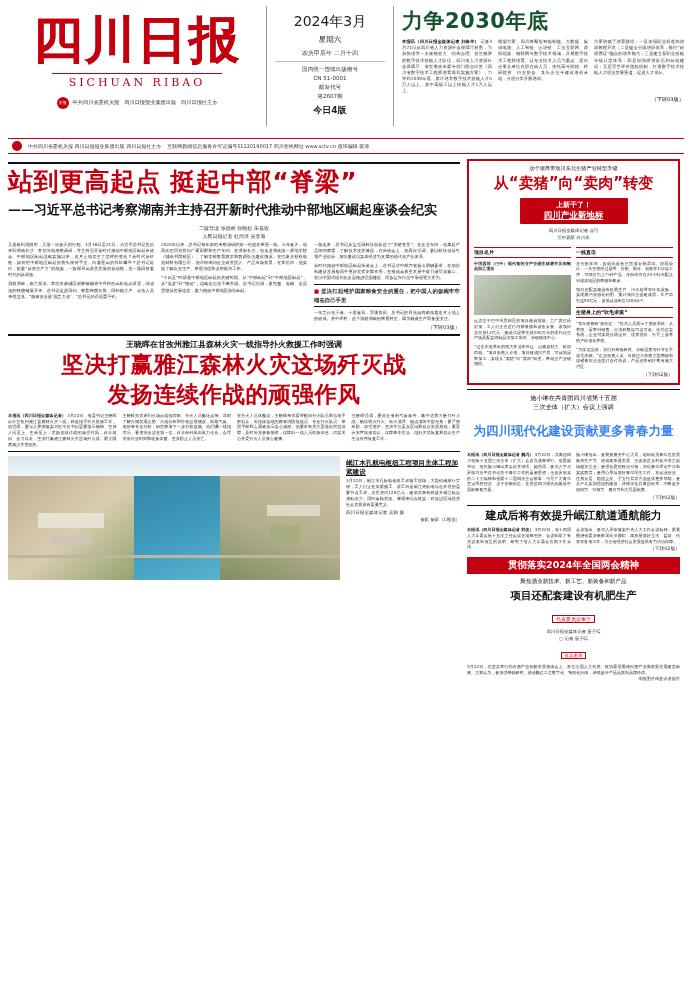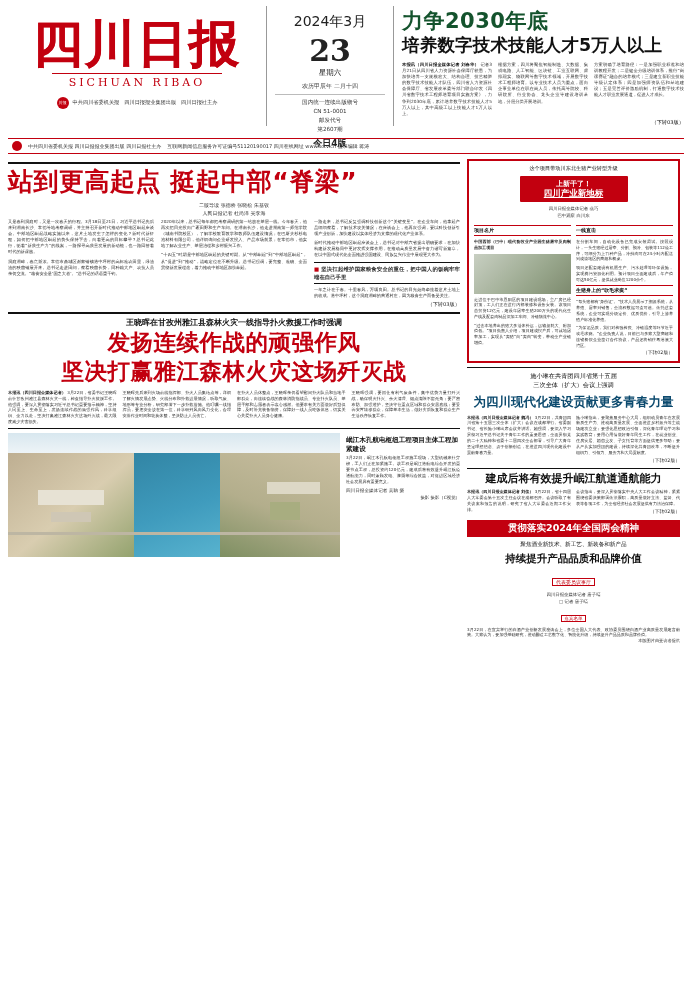--- a/index.html
+++ b/index.html
@@ -11,21 +11,21 @@
     font-family: "DejaVu Sans", "Liberation Sans", sans-serif;
     color: #111;
     overflow: hidden;
   }
   .page { position: relative; width: 692px; height: 1000px; padding: 6px 8px; }
 
   
   .masthead { display: flex; align-items: flex-start; height: 128px; }
   .mh-logo { width: 258px; padding-top: 12px; }
   .logo-cn {
-    font-family: Liberation Sans, sans-serif;
+    font-family: Liberation Mono, monospace;
     font-weight: bold;
     font-size: 50px;
     letter-spacing: 2px;
     color: #c2000f;
     line-height: 1.05;
     text-align: center;
     -webkit-text-stroke: 0.4px #c2000f;
   }
   .logo-en {
     text-align: center;
@@ -129,21 +129,21 @@
     background: linear-gradient(200deg,#cfc3a6,#b3ae8c 60%,#7e8f62); }
   .ph-sky { position:absolute; left:0; top:0; width:100%; height:16%;
     background: linear-gradient(#d8e7ef,#eef4f7);}
   .ph-b1 { position:absolute; left:9%; top:46%; width:20%; height:12%; background:#e7e2d4; }
   .ph-b2 { position:absolute; left:13%; top:64%; width:12%; height:8%; background:#cfc7b5; }
   .ph-b3 { position:absolute; right:6%; top:40%; width:16%; height:9%; background:#ddd8c6; }
   .ph-b4 { position:absolute; right:12%; top:56%; width:9%; height:14%; background:#a8ad80; }
   .ph-road { position:absolute; left:0; top:80%; width:100%; height:3px; background:#bdb6a3; }
   .photo-side { flex:1; }
   .photo-cap { font-size:4.1px; line-height:1.45; text-align:justify; color:#2a2a2a; }
-  .cap-title { font-size:6.6px; font-weight:bold; line-height:1.45; margin-top:3px;}
+  .cap-title { font-size:6.6px; font-weight:bold; line-height:1.45; margin-top:3px;text-decoration:underline;}
   .cap-byline { font-size:4.6px; margin-top:3px; color:#333;}
   .photo-credit { text-align:right; font-size:4.4px; color:#333; margin-top:2px;}
 
   
   .redbox {
     border: 2px solid #c2000f; padding: 4px 5px; margin-bottom: 4px;
   }
   .rb-kicker { text-align:center; font-size:5.2px; color:#111; }
   .rb-title { text-align:center; font-size:15px; font-weight:bold; color:#c2000f; line-height:1.3; margin-top:2px;}
   .rb-banner {
@@ -155,21 +155,21 @@
   .rb-banner .l2 { font-size:8.5px;text-decoration:underline; }
   .rb-byline { text-align:center; font-size:4.4px; color:#333; line-height:1.6;}
   .rb-cols { display:flex; gap:5px; margin-top:3px;}
   .rb-cols .col { flex:1; font-size:4.05px; line-height:1.42; text-align:justify; color:#2a2a2a;}
   .rb-sub { border-top:1px solid #c2000f;border-bottom:1px solid #c2000f; padding:1px 0; margin:3px 0; font-size:5px; font-weight:bold; color:#111;}
   .tag { display:inline-block; border:1px solid #c2000f; color:#c2000f; font-size:4.6px; padding:0 2px; margin:2px 0;}
   .rb-img { width:100%; height:40px; background:linear-gradient(135deg,#c8cfc2,#9aa88e 60%,#7d8a6e); margin:3px 0;}
   .rb-jump { text-align:right; font-size:4.8px; margin-top:2px;}
 
   .r-kicker { font-size:6.2px; line-height:1.5; text-align:center; color:#111;}
-  .r-title { font-size:12.5px; font-weight:bold; color:#0c4a6e; text-align:center; line-height:1.35; margin:4px 0;}
+  .r-title { font-size:12.5px; font-weight:bold; color:#3b82f6; text-align:center; line-height:1.35; margin:12px 0;}
   .r-title2 { font-size:11px; font-weight:bold; text-align:center; line-height:1.35;}
   .r-cols { display:flex; gap:5px; margin-top:3px;}
   .r-cols .col { flex:1; font-size:4.05px; line-height:1.45; text-align:justify; color:#2a2a2a;}
   .r-jump { text-align:right; font-size:4.8px; margin-top:2px;}
 
   .redbar {
     background:#c2000f; color:#fff; text-align:center; font-weight:bold;
     font-size:9.5px; padding:2px 0; margin:4px 0 3px;
   }
   .r-center { text-align:center; font-size:5.6px; line-height:1.6;}
@@ -196,36 +196,34 @@
           &nbsp;
           <span>四川日报报业集团出版</span>
           &nbsp;
           <span>四川日报社主办</span>
         </span>
       </div>
     </div>
 
     <div class="mh-date">
       <div class="ymd">2024年3月</div>
-      <div class="big">23</div>
       <div class="wk">星期六</div>
       <div class="lunar">农历甲辰年 二月十四</div>
       <hr>
       <div class="meta">
         <div>国内统一连续出版物号</div>
         <div>CN 51-0001</div>
         <div>邮发代号</div>
         <div>第2607期</div>
       </div>
       <div class="pages">今日4版</div>
     </div>
 
     <div class="mh-right">
       <div class="mh-head1">力争2030年底</div>
-      <div class="mh-head2">培养数字技术技能人才5万人以上</div>
       <div class="mh-body">
         <div class="col">
           <span class="mh-src">本报讯（四川日报全媒体记者 刘春华）</span>
           <span>记者3月21日从四川省人力资源社会保障厅获悉，为加快培养一支规模宏大、结构合理、技艺精湛的数字技术技能人才队伍，四川省人力资源社会保障厅、省发展改革委等部门联合印发《四川省数字技术工程师培育项目实施方案》，力争到2030年底，累计培养数字技术技能人才5万人以上，其中高级工以上技能人才1万人以上。</span>
         </div>
         <div class="col">根据方案，四川将聚焦智能制造、大数据、集成电路、人工智能、区块链、工业互联网、虚拟现实、物联网等数字技术领域，开展数字技术工程师培育。以专业技术人员为重点，面向企事业单位在职在岗人员，依托高等院校、科研院所、行业协会、龙头企业等建设培训基地，分层分类开展培训。</div>
         <div class="col">方案明确了培育路径：一是加强职业标准和培训教程开发；二是健全分级培训体系，推行“岗课赛证”融合的培养模式；三是建立新职业技能等级认定体系；四是加强师资队伍和基地建设；五是完善评价激励机制，打通数字技术技能人才职业发展通道，促进人才成长。</div>
       </div>
       <div class="mh-jump">（下转03版）</div>
     </div>
@@ -238,20 +236,21 @@
   </div>
 
   <div class="content">
 
     <div class="left">
 
       <div class="rule-thick"></div>
 
       <div>
         <div class="lead-title">站到更高起点 挺起中部“脊梁”</div>
+        <div class="lead-sub">——习近平总书记考察湖南并主持召开新时代推动中部地区崛起座谈会纪实</div>
         <div class="lead-byline">
           <div>二版导读 张德桥 张晓松 朱基钗</div>
           <div>人民日报记者 杜尚泽 吴李海</div>
         </div>
         <div class="cols3">
           <div class="col">
             <p style="margin:0 0 3px">又是春到洞庭时，又是一次春天的行程。3月18日至21日，习近平总书记先后来到湖南长沙、常德等地考察调研，并主持召开新时代推动中部地区崛起座谈会。中部地区崛起战略实施以来，这片土地发生了怎样的变化？新时代新征程，如何把中部地区崛起的势头保持下去，向着更高的目标攀登？总书记此行，循着“新质生产力”的线索，一路探寻高质量发展的新动能，也一路回答着时代的新课题。</p>
             <p style="margin:0">洞庭湖畔，春意渐浓。常德市鼎城区谢家铺镇港中坪村的高标准农田里，绿油油的秧苗铺展开来。总书记走进田间，察看秧苗长势，同种粮大户、农技人员亲切交流。“粮食安全是‘国之大者’。”总书记的话语重千钧。</p>
           </div>
           <div class="col">
@@ -268,22 +267,22 @@
             <p style="margin:0">一年之计在于春。十里春风，万顷良田。总书记的目光始终牵挂着这片土地上的收成。港中坪村，这个洞庭湖畔的普通村庄，因为粮食生产而备受关注。</p>
             <div class="jump">（下转03版）</div>
           </div>
         </div>
       </div>
 
       <div class="rule-thick"></div>
 
       <div>
         <div class="s2-kicker">王晓晖在甘孜州雅江县森林火灾一线指导扑火救援工作时强调</div>
+        <div class="s2-title">坚决打赢雅江森林火灾这场歼灭战</div>
         <div class="s2-title">发扬连续作战的顽强作风</div>
-        <div class="s2-title">坚决打赢雅江森林火灾这场歼灭战</div>
         <div class="cols4">
           <div class="col">
             <span class="mh-src">本报讯（四川日报全媒体记者）</span>
             <span>3月22日，省委书记王晓晖前往甘孜州雅江县森林火灾一线，检查指导扑火救援工作。他强调，要深入贯彻落实习近平总书记重要指示精神，坚持人民至上、生命至上，发扬连续作战的顽强作风，科学组织、全力以赴，坚决打赢雅江森林火灾这场歼灭战，最大限度减少灾害损失。</span>
           </div>
           <div class="col">王晓晖先后来到火场前线指挥部、扑火人员集结点等，详细了解火情发展态势、火线分布和扑救进展情况，听取气象、地形等专业分析，研究部署下一步扑救措施。他叮嘱一线指挥员，要把安全放在第一位，科学研判风向风力变化，合理安排作业时间和轮换休整，坚决防止人员伤亡。</div>
           <div class="col">在扑火人员休整点，王晓晖亲切看望慰问扑火队员和当地干部群众，向连续奋战的森林消防指战员、专业扑火队员、基层干部和志愿者表示衷心感谢。他要求有关方面做好后勤保障，及时补充装备物资，保障好一线人员吃饭休息，切实关心关爱扑火人员身心健康。</div>
           <div class="col">王晓晖强调，要抓住有利气象条件，集中优势力量打歼灭战，确保明火扑灭、余火清理、烟点清除不留死角；要严密布防、加强巡护，坚决守住重点区域和群众安居底线；要妥善安置转移群众，保障基本生活，做好灾后恢复和群众生产生活秩序恢复工作。</div>
         </div>
       </div>
@@ -308,20 +307,21 @@
           <div class="cap-byline">四川日报全媒体记者 吴聃 摄</div>
           <div class="photo-credit">摄影 摄影（C视觉）</div>
         </div>
       </div>
     </div>
 
     <div class="right">
 
       <div class="redbox">
         <div class="rb-kicker">这个项目带动川东北生猪产业转型升级</div>
+        <div class="rb-title">从“卖猪”向“卖肉”转变</div>
         <div class="rb-banner">
           <span class="l1">上新干了！</span>
           <span class="l2">四川产业新地标</span>
         </div>
         <div class="rb-byline">
           <div>四川日报全媒体记者 燕巧</div>
           <div>巴中观察 白川东</div>
         </div>
 
         <div class="rb-cols">
@@ -376,21 +376,21 @@
           <div class="col">
             <span>会议指出，要深入贯彻落实中央人大工作会议精神，紧紧围绕省委决策部署依法履职，高质量做好立法、监督、代表等各项工作，为全省经济社会发展提供有力法治保障。</span>
             <div class="r-jump">（下转02版）</div>
           </div>
         </div>
       </div>
 
       <div>
         <div class="redbar">贯彻落实2024年全国两会精神</div>
         <div class="r-center">聚焦酒业新技术、新工艺、新装备和新产品</div>
-        <div class="r-title3">持续提升产品品质和品牌价值</div>
+        <div class="r-title3">项目还配套建设有机肥生产</div>
         <div class="chip-wrap">
           <span class="chip">代表委员议事厅</span>
         </div>
         <div class="small-meta">
           <div>四川日报全媒体记者 唐子晴</div>
           <div>□ 记者 唐子晴</div>
         </div>
         <div style="text-align:center">
           <span class="tag">嘉宾名单</span>
         </div>

